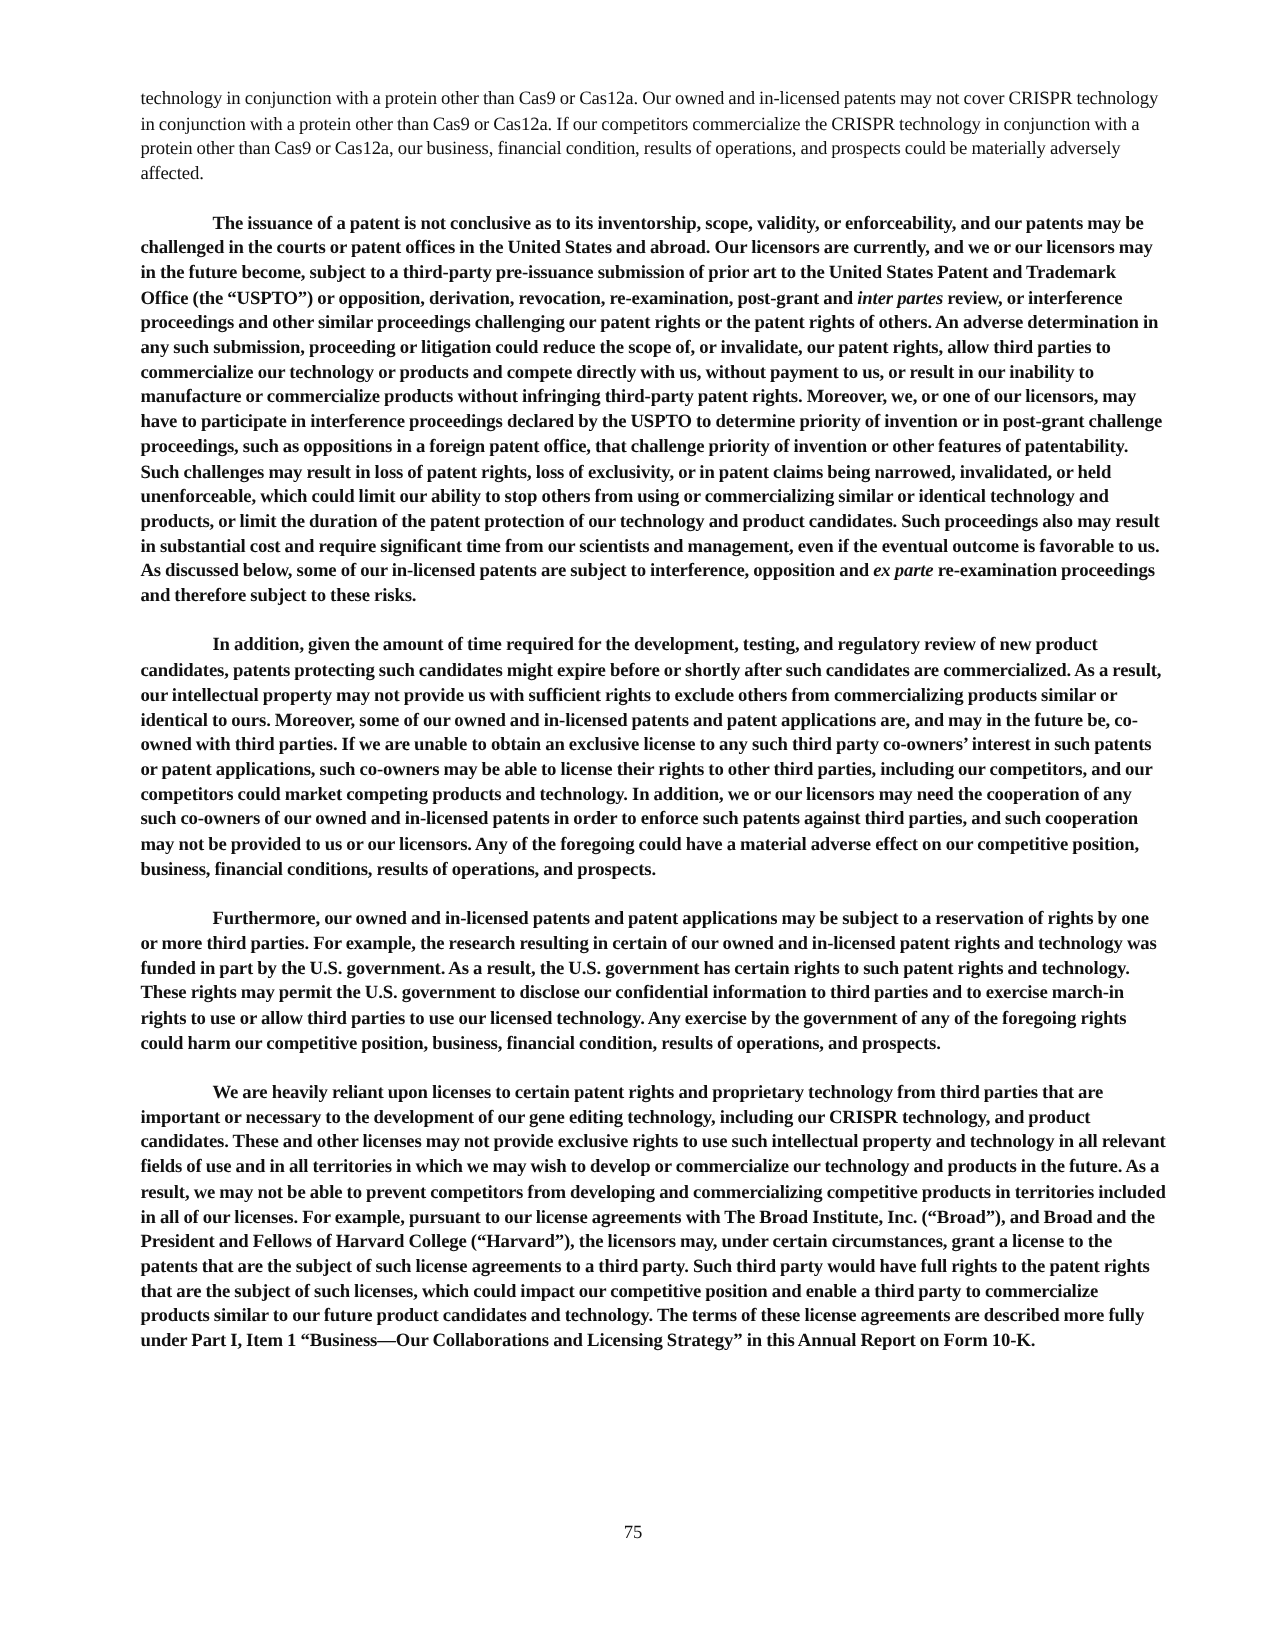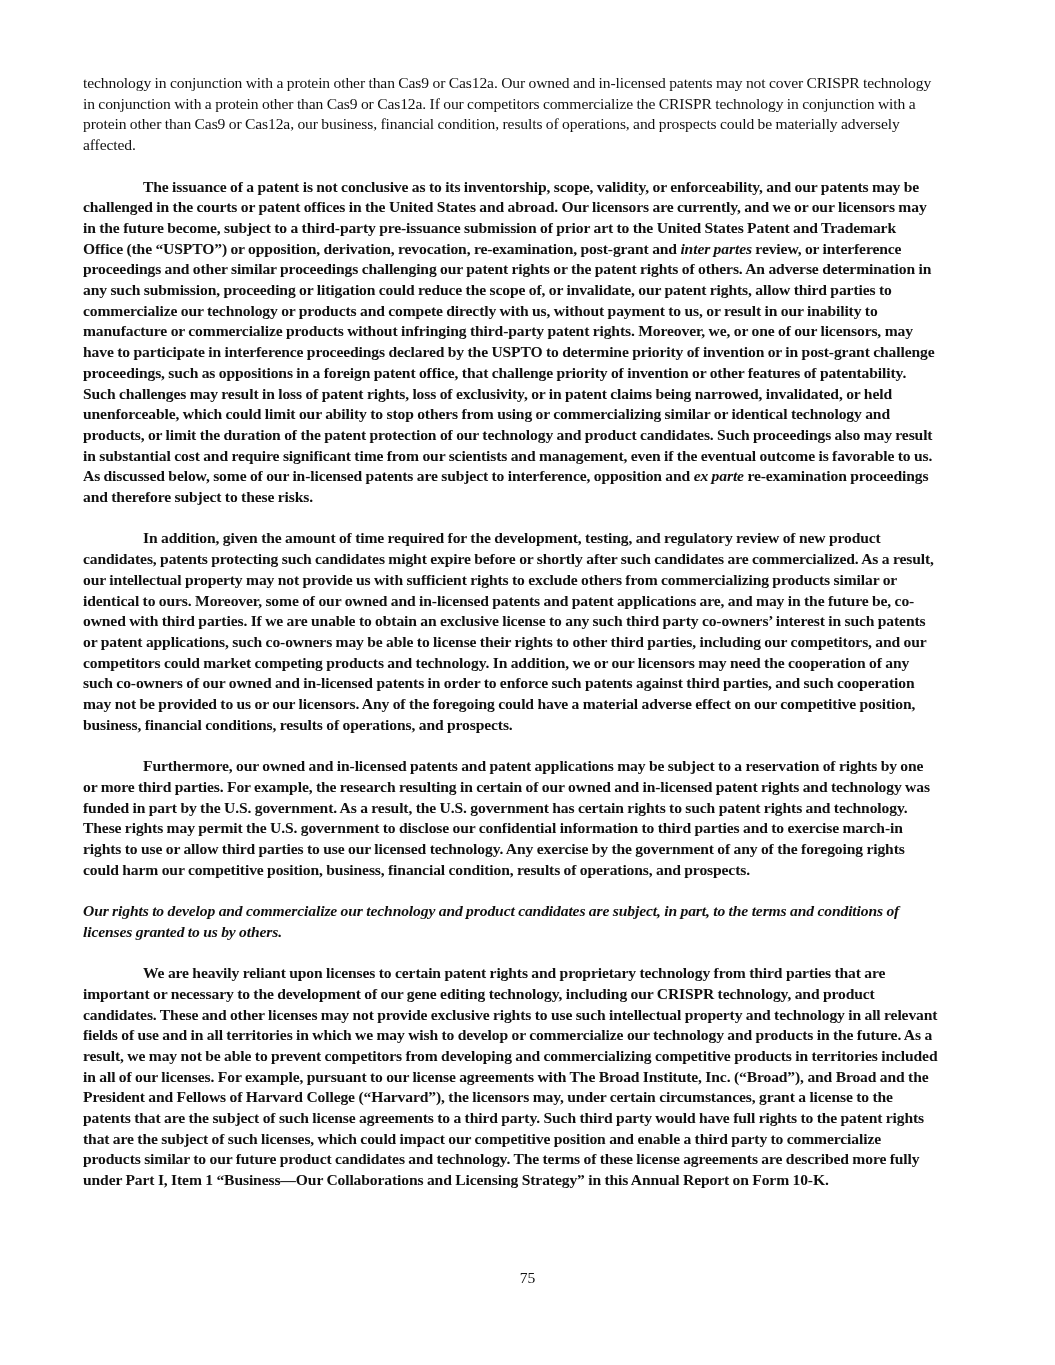--- a/index.html
+++ b/index.html
@@ -10,21 +10,21 @@
   body {
     width: 1055px;
     height: 1365px;
     position: relative;
     overflow: hidden;
     font-family: "Liberation Serif", "DejaVu Serif", serif;
     color: #111111;
   }
   .page {
     position: absolute;
-    left: 83px;
+    left: 117px;
     top: 73px;
     width: 856px;
   }
   .para {
     font-size: 15.6px;
     line-height: 20.7px;
     margin: 0 0 20.7px 0;
     text-align: left;
     letter-spacing: -0.12px;
     word-spacing: -0.3px;
@@ -67,19 +67,18 @@
   </p>
 
   <p class="para indent">
     <span>In addition, given the amount of time required for the development, testing, and regulatory review of new product candidates, patents protecting such candidates might expire before or shortly after such candidates are commercialized. As a result, our intellectual property may not provide us with sufficient rights to exclude others from commercializing products similar or identical to ours. Moreover, some of our owned and in-licensed patents and patent applications are, and may in the future be, co-owned with third parties. If we are unable to obtain an exclusive license to any such third party co-owners’ interest in such patents or patent applications, such co-owners may be able to license their rights to other third parties, including our competitors, and our competitors could market competing products and technology. In addition, we or our licensors may need the cooperation of any such co-owners of our owned and in-licensed patents in order to enforce such patents against third parties, and such cooperation may not be provided to us or our licensors. Any of the foregoing could have a material adverse effect on our competitive position, business, financial conditions, results of operations, and prospects.</span>
   </p>
 
   <p class="para indent">
     <span>Furthermore, our owned and in-licensed patents and patent applications may be subject to a reservation of rights by one or more third parties. For example, the research resulting in certain of our owned and in-licensed patent rights and technology was funded in part by the U.S. government. As a result, the U.S. government has certain rights to such patent rights and technology. These rights may permit the U.S. government to disclose our confidential information to third parties and to exercise march-in rights to use or allow third parties to use our licensed technology. Any exercise by the government of any of the foregoing rights could harm our competitive position, business, financial condition, results of operations, and prospects.</span>
   </p>
 
-  <p class="heading">Our rights to develop and commercialize our technology and product candidates are subject, in part, to the terms and conditions of licenses granted to us by others.</p>
 
   <p class="para indent">We are heavily reliant upon licenses to certain patent rights and proprietary technology from third parties that are important or necessary to the development of our gene editing technology, including our CRISPR technology, and product candidates. These and other licenses may not provide exclusive rights to use such intellectual property and technology in all relevant fields of use and in all territories in which we may wish to develop or commercialize our technology and products in the future. As a result, we may not be able to prevent competitors from developing and commercializing competitive products in territories included in all of our licenses. For example, pursuant to our license agreements with The Broad Institute, Inc. (“Broad”), and Broad and the President and Fellows of Harvard College (“Harvard”), the licensors may, under certain circumstances, grant a license to the patents that are the subject of such license agreements to a third party. Such third party would have full rights to the patent rights that are the subject of such licenses, which could impact our competitive position and enable a third party to commercialize products similar to our future product candidates and technology. The terms of these license agreements are described more fully under Part I, Item 1 “Business—Our Collaborations and Licensing Strategy” in this Annual Report on Form 10-K.</p>
 
 </div>
 
 <div class="page-number">75</div>
 
 </body></html>

